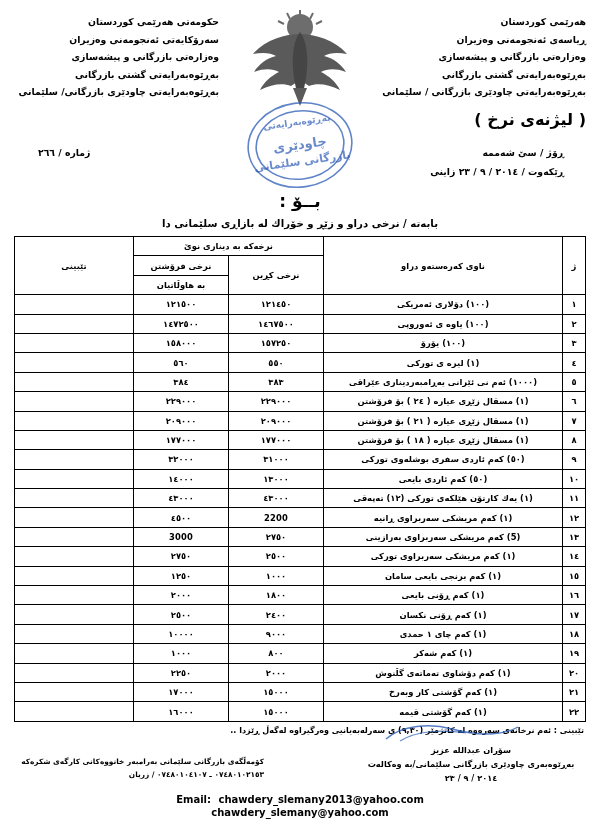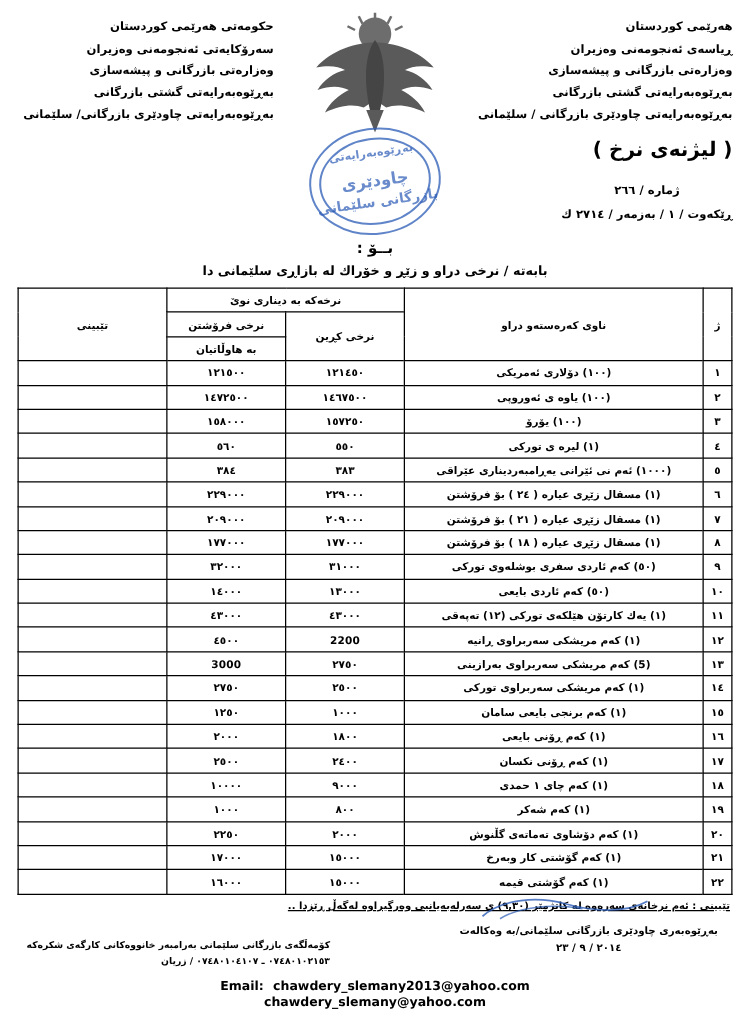--- a/index.html
+++ b/index.html
@@ -92,21 +92,21 @@
     transform: translateX(-50%) rotate(-8deg);
     top: -52px;
     width: 128px;
     height: 108px;
     pointer-events: none;
   }
 
   .bo-line {
     direction: rtl;
     text-align: center;
-    font-size: 12px;
+    font-size: 17px;
     font-weight: bold;
     margin-top: 2px;
   }
   .subject-line {
     direction: rtl;
     text-align: center;
     font-size: 10.2px;
     font-weight: bold;
     margin-top: 7px;
   }
@@ -142,21 +142,20 @@
   td.note { }
 
   
   .footnote {
     direction: rtl;
     font-size: 8px;
     font-weight: bold;
     margin-top: 4px;
     text-align: right;
     padding-right: 2px;
-    text-decoration: underline;
   }
   .footer {
     display: flex;
     flex-direction: row;
     justify-content: space-between;
     direction: rtl;
     margin-top: 8px;
     font-size: 8.2px;
     font-weight: bold;
   }
@@ -237,38 +236,41 @@
       <div>سەرۆکایەتی ئەنجومەنی وەزیران</div>
       <div>وەزارەتی بازرگانی و پیشەسازی</div>
       <div>بەڕێوەبەرایەتی گشتی بازرگانی</div>
       <div>بەڕێوەبەرایەتی چاودێری بازرگانی/ سلێمانی</div>
     </div>
   </div>
 
   <div class="rate-title">( لیژنەی نرخ )</div>
 
   <div class="meta">
+    <div class="meta-right">
+      <div>ڕۆژ / سێ شەممە</div>
+      <div>ڕێکەوت / ٢٠١٤ / ٩ / ٢٣ زاینی</div>
+    </div>
 
     <div class="stamp">
       <svg viewBox="0 0 128 108" width="128" height="108" aria-hidden="true">
         <g fill="none" stroke="#2a5bb5" stroke-width="1.6" opacity="0.75">
           <ellipse cx="64" cy="54" rx="52" ry="42"></ellipse>
           <ellipse cx="64" cy="54" rx="44" ry="34"></ellipse>
         </g>
         <g opacity="0.7">
           <text x="64" y="58" font-size="13" fill="#2a5bb5" text-anchor="middle" font-family="'DejaVu Sans', sans-serif">چاودێری</text>
           <text x="64" y="74" font-size="11" fill="#2a5bb5" text-anchor="middle" font-family="'DejaVu Sans', sans-serif">بازرگانی سلێمانی</text>
           <text x="64" y="34" font-size="9" fill="#2a5bb5" text-anchor="middle" font-family="'DejaVu Sans', sans-serif">بەڕێوەبەرایەتی</text>
         </g>
       </svg>
     </div>
 
     <div class="meta-left">
       <div>ژمارە / ٢٦٦</div>
-      <div>ڕێکەوت / ١ / بەزمەر / ٢٧١٤ ك</div>
     </div>
   </div>
 
   <div class="bo-line">بــۆ :</div>
   <div class="subject-line">بابەتە / نرخی دراو و زێڕ و خۆراك لە بازاڕی سلێمانی دا</div>
 
   <table class="rates">
     <thead>
       <tr>
         <th class="col-no th-tall" rowspan="3">ژ</th>
@@ -445,20 +447,21 @@
   <div class="footnote">تێبینی : ئەم نرخانەی سەرەوە لە کاتژمێر (٩,٣٠) ی سەرلەبەیانیی وەرگیراوە لەگەڵ ڕێزدا ..</div>
 
   <div class="footer">
     <div class="sign-block">
       <div class="signature-scribble">
         <svg viewBox="0 0 140 26" width="140" height="26" aria-hidden="true">
           <path d="M4 18 C20 4 48 2 70 8 C92 14 118 16 136 6" fill="none" stroke="#2a5bb5" stroke-width="1.4" opacity="0.8"></path>
           <path d="M18 20 C34 10 60 8 84 12" fill="none" stroke="#2a5bb5" stroke-width="1.2" opacity="0.7"></path>
         </svg>
       </div>
+      <div>سۆران عبدالله عزیز</div>
       <div>بەڕێوەبەری چاودێری بازرگانی سلێمانی/بە وەکالەت</div>
       <div>٢٠١٤ / ٩ / ٢٣</div>
     </div>
 
     <div class="contact-block">
       <div>کۆمەڵگەی بازرگانی سلێمانی بەرامبەر خانووەکانی کارگەی شکرەکە</div>
       <div>٠٧٤٨٠١٠٢١٥٣ ـ ٠٧٤٨٠١٠٤١٠٧ / زریان</div>
     </div>
   </div>
 

